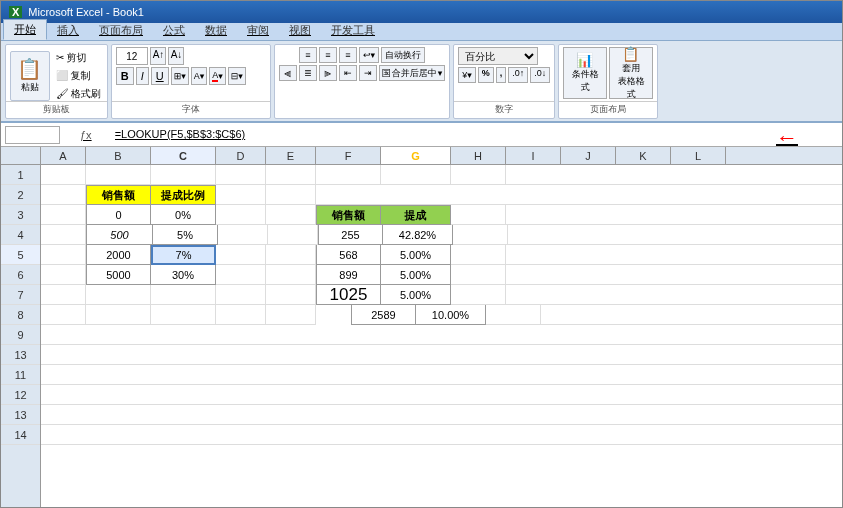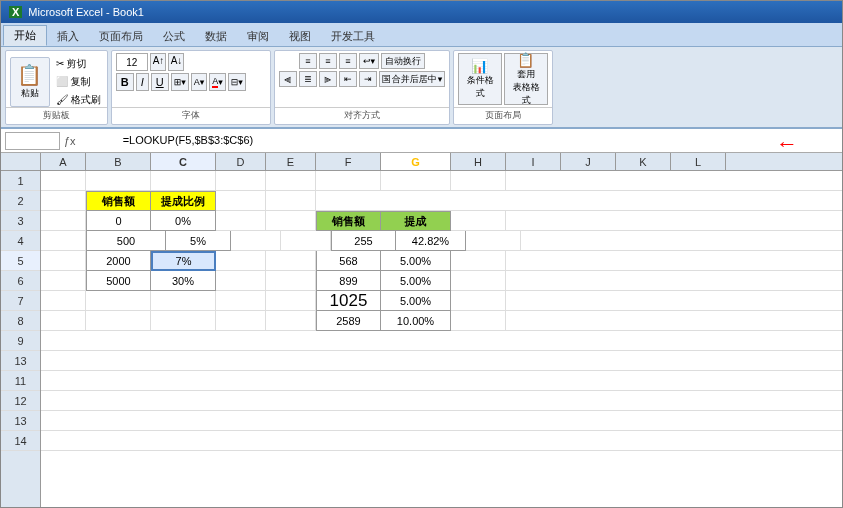--- a/index.html
+++ b/index.html
@@ -8,21 +8,21 @@
 </head>
 <body>
 
 <div style="display:flex;flex-direction:column;width:843px;height:508px;border:1px solid #888;">
 
   <div style="background:linear-gradient(#2d6fbd,#1e55a0);height:22px;display:flex;align-items:center;padding:0 8px;color:white;font-size:11px;gap:6px;">
     <span style="background:#1d7a2d;color:white;font-weight:bold;padding:0 3px;font-size:11px;">X</span>
     <span>Microsoft Excel - Book1</span>
   </div>
 
-  <div style="background:#c5d9f1;height:24px;display:flex;align-items:flex-end;padding-left:2px;border-bottom:1px solid #8aaacc;">
+  <div style="background:#c5d9f1;height:18px;display:flex;align-items:flex-end;padding-left:2px;border-bottom:1px solid #8aaacc;text-decoration:underline;">
     <div style="background:#dce6f1;border:1px solid #8aaacc;border-bottom:1px solid #dce6f1;padding:2px 10px;font-size:11px;color:#000;cursor:pointer;">开始</div>
     <div style="padding:2px 10px;font-size:11px;color:#333;cursor:pointer;">插入</div>
     <div style="padding:2px 10px;font-size:11px;color:#333;cursor:pointer;">页面布局</div>
     <div style="padding:2px 10px;font-size:11px;color:#333;cursor:pointer;">公式</div>
     <div style="padding:2px 10px;font-size:11px;color:#333;cursor:pointer;">数据</div>
     <div style="padding:2px 10px;font-size:11px;color:#333;cursor:pointer;">审阅</div>
     <div style="padding:2px 10px;font-size:11px;color:#333;cursor:pointer;">视图</div>
     <div style="padding:2px 10px;font-size:11px;color:#333;cursor:pointer;">开发工具</div>
   </div>
 
@@ -80,44 +80,56 @@
         <div style="border:1px solid #aaa;background:#eef2f8;width:18px;height:16px;cursor:pointer;display:flex;align-items:center;justify-content:center;">≡</div>
         <div style="border:1px solid #aaa;background:#eef2f8;width:18px;height:16px;cursor:pointer;display:flex;align-items:center;justify-content:center;">⫸</div>
         <div style="border:1px solid #aaa;background:#eef2f8;width:18px;height:16px;cursor:pointer;display:flex;align-items:center;justify-content:center;font-size:9px;">⇤</div>
         <div style="border:1px solid #aaa;background:#eef2f8;width:18px;height:16px;cursor:pointer;display:flex;align-items:center;justify-content:center;font-size:9px;">⇥</div>
         <div style="border:1px solid #aaa;background:#eef2f8;padding:0 2px;cursor:pointer;font-size:9px;height:16px;display:flex;align-items:center;gap:1px;">
           <span>国</span>
             <span>合并后居中</span>
             <span>▾</span>
         </div>
       </div>
-      <div style="position:absolute;bottom:2px;left:0;right:0;text-align:center;font-size:9px;color:#555;border-top:1px solid #ccc;padding-top:1px;">对齐方式</div>
-    </div>
-
+    </div>
+
+    <div style="display:flex;flex-direction:column;border:1px solid #b8c4d8;border-radius:2px;background:#fff;padding:2px 4px;min-width:90px;position:relative;padding-bottom:14px;gap:2px;">
+      <select style="border:1px solid #aaa;padding:0 2px;font-size:10px;height:18px;width:80px;">
+        <option>百分比</option>
+      </select>
+      <div style="display:flex;align-items:center;gap:2px;">
+        <div style="border:1px solid #aaa;background:#eef2f8;padding:0 3px;cursor:pointer;font-size:9px;height:16px;display:flex;align-items:center;">¥▾</div>
+        <div style="border:1px solid #aaa;background:#eef2f8;padding:0 3px;cursor:pointer;font-size:9px;height:16px;font-weight:bold;">%</div>
+        <div style="border:1px solid #aaa;background:#eef2f8;padding:0 3px;cursor:pointer;font-size:9px;height:16px;font-weight:bold;">,</div>
+        <div style="border:1px solid #aaa;background:#eef2f8;padding:0 3px;cursor:pointer;font-size:9px;height:16px;">.0↑</div>
+        <div style="border:1px solid #aaa;background:#eef2f8;padding:0 3px;cursor:pointer;font-size:9px;height:16px;">.0↓</div>
+      </div>
+      <div style="position:absolute;bottom:2px;left:0;right:0;text-align:center;font-size:9px;color:#555;border-top:1px solid #ccc;padding-top:1px;">数字</div>
+    </div>
 
     <div style="display:flex;flex-direction:column;border:1px solid #b8c4d8;border-radius:2px;background:#fff;padding:2px 4px;position:relative;padding-bottom:14px;gap:2px;min-width:100px;">
       <div style="display:flex;gap:2px;">
         <div style="border:1px solid #aaa;background:#eef2f8;padding:1px 4px;cursor:pointer;font-size:9px;height:52px;width:44px;display:flex;flex-direction:column;align-items:center;justify-content:center;text-align:center;white-space:normal;">
           <span style="font-size:14px;">📊</span>
           <span>条件格式</span>
         </div>
         <div style="border:1px solid #aaa;background:#eef2f8;padding:1px 4px;cursor:pointer;font-size:9px;height:52px;width:44px;display:flex;flex-direction:column;align-items:center;justify-content:center;text-align:center;white-space:normal;">
           <span style="font-size:14px;">📋</span>
           <span>套用<br>表格格式</span>
         </div>
       </div>
       <div style="position:absolute;bottom:2px;left:0;right:0;text-align:center;font-size:9px;color:#555;border-top:1px solid #ccc;padding-top:1px;">页面布局</div>
     </div>
 
   </div>
 
-  <div style="display:flex;align-items:center;height:24px;border-bottom:1px solid #aaa;background:#fff;padding:0 4px;gap:4px;">
+  <div style="display:flex;align-items:center;height:24px;border-bottom:1px solid #aaa;background:#fff;padding:0 4px;gap:20px;text-decoration:underline;">
     <input style="border: 1px solid rgb(170, 170, 170); width: 55px; height: 18px; padding: 0px 3px; font-size: 11px;">
     <span style="font-size:11px;cursor:pointer;color:#555;">ƒx</span>
-    <input style="flex: 1 1 0%; border-top: none; border-right: none; border-left: none; border-image: initial; border-bottom: 1px solid transparent; font-size: 11px; padding: 0px 3px; outline: none; margin-left: 40px;" value="=LOOKUP(F5,$B$3:$C$6)">
+    <input style="flex: 1 1 0%; border-top: none; border-right: none; border-left: none; border-image: initial; border-bottom: 1px solid transparent; font-size: 11px; padding: 0px 3px; outline: none;" value="=LOOKUP(F5,$B$3:$C$6)">
 
     <span style="color:red;font-size:22px;margin-right:40px;">←</span>
   </div>
 
   <div style="flex:1;display:flex;flex-direction:column;overflow:hidden;">
 
     <div style="display:flex;background:#dce6f1;border-bottom:1px solid #999;height:18px;">
       <div style="width:40px;min-width:40px;border-right:1px solid #999;background:#dce6f1;"></div>
       <div style="width:45px;border-right:1px solid #999;text-align:center;font-size:11px;line-height:18px;color:#333;">A</div>
       <div style="width:65px;border-right:1px solid #999;text-align:center;font-size:11px;line-height:18px;color:#333;">B</div>
@@ -182,21 +194,21 @@
           <div style="width:50px;border-right:1px solid #ddd;border-bottom:1px solid #ddd;height:20px;"></div>
           <div style="width:50px;border-right:1px solid #ddd;border-bottom:1px solid #ddd;height:20px;"></div>
           <div style="width:65px;border-right:1px solid #999;border-bottom:1px solid #999;border-top:1px solid #999;border-left:1px solid #999;height:20px;background:#92d050;font-weight:bold;font-size:11px;display:flex;align-items:center;justify-content:center;">销售额</div>
           <div style="width:70px;border-right:1px solid #999;border-bottom:1px solid #999;border-top:1px solid #999;height:20px;background:#92d050;font-weight:bold;font-size:11px;display:flex;align-items:center;justify-content:center;">提成</div>
           <div style="width:55px;border-right:1px solid #ddd;border-bottom:1px solid #ddd;height:20px;"></div>
           <div style="flex:1;border-bottom:1px solid #ddd;height:20px;"></div>
         </div>
 
         <div style="display:flex;">
           <div style="width:45px;border-right:1px solid #ddd;border-bottom:1px solid #ddd;height:20px;"></div>
-          <div style="width:80px;border-right:1px solid #999;border-bottom:1px solid #999;border-left:1px solid #999;height:20px;font-size:11px;display:flex;align-items:center;justify-content:center;">500</div>
+          <div style="width:67px;border-right:1px solid #999;border-bottom:1px solid #999;border-left:1px solid #999;height:20px;font-size:11px;display:flex;align-items:center;justify-content:center;font-style:italic;">500</div>
           <div style="width:65px;border-right:1px solid #999;border-bottom:1px solid #999;height:20px;font-size:11px;display:flex;align-items:center;justify-content:center;">5%</div>
           <div style="width:50px;border-right:1px solid #ddd;border-bottom:1px solid #ddd;height:20px;"></div>
           <div style="width:50px;border-right:1px solid #ddd;border-bottom:1px solid #ddd;height:20px;"></div>
           <div style="width:65px;border-right:1px solid #999;border-bottom:1px solid #999;border-left:1px solid #999;height:20px;font-size:11px;display:flex;align-items:center;justify-content:center;">255</div>
           <div style="width:70px;border-right:1px solid #999;border-bottom:1px solid #999;height:20px;font-size:11px;display:flex;align-items:center;justify-content:center;">42.82%</div>
           <div style="width:55px;border-right:1px solid #ddd;border-bottom:1px solid #ddd;height:20px;"></div>
           <div style="flex:1;border-bottom:1px solid #ddd;height:20px;"></div>
         </div>
 
         <div style="display:flex;">
@@ -234,21 +246,21 @@
           <div style="width:55px;border-right:1px solid #ddd;border-bottom:1px solid #ddd;height:20px;"></div>
           <div style="flex:1;border-bottom:1px solid #ddd;height:20px;"></div>
         </div>
 
         <div style="display:flex;">
           <div style="width:45px;border-right:1px solid #ddd;border-bottom:1px solid #ddd;height:20px;"></div>
           <div style="width:65px;border-right:1px solid #ddd;border-bottom:1px solid #ddd;height:20px;"></div>
           <div style="width:65px;border-right:1px solid #ddd;border-bottom:1px solid #ddd;height:20px;"></div>
           <div style="width:50px;border-right:1px solid #ddd;border-bottom:1px solid #ddd;height:20px;"></div>
           <div style="width:50px;border-right:1px solid #ddd;border-bottom:1px solid #ddd;height:20px;"></div>
-          <div style="width:65px;border-right:1px solid #999;border-bottom:1px solid #999;border-left:1px solid #999;height:20px;font-size:11px;display:flex;align-items:center;justify-content:center;">2589</div>
+          <div style="width:65px;border-right:1px solid #999;border-bottom:1px solid #999;border-left:1px solid #999;height:20px;font-size:11px;display:flex;align-items:center;justify-content:center;margin-left:35px;">2589</div>
           <div style="width:70px;border-right:1px solid #999;border-bottom:1px solid #999;height:20px;font-size:11px;display:flex;align-items:center;justify-content:center;">10.00%</div>
           <div style="width:55px;border-right:1px solid #ddd;border-bottom:1px solid #ddd;height:20px;"></div>
           <div style="flex:1;border-bottom:1px solid #ddd;height:20px;"></div>
         </div>
 
         <div style="display:flex;">
             <div style="flex:1;border-bottom:1px solid #ddd;height:20px;"></div>
           </div>
         <div style="display:flex;">
             <div style="flex:1;border-bottom:1px solid #ddd;height:20px;"></div>

